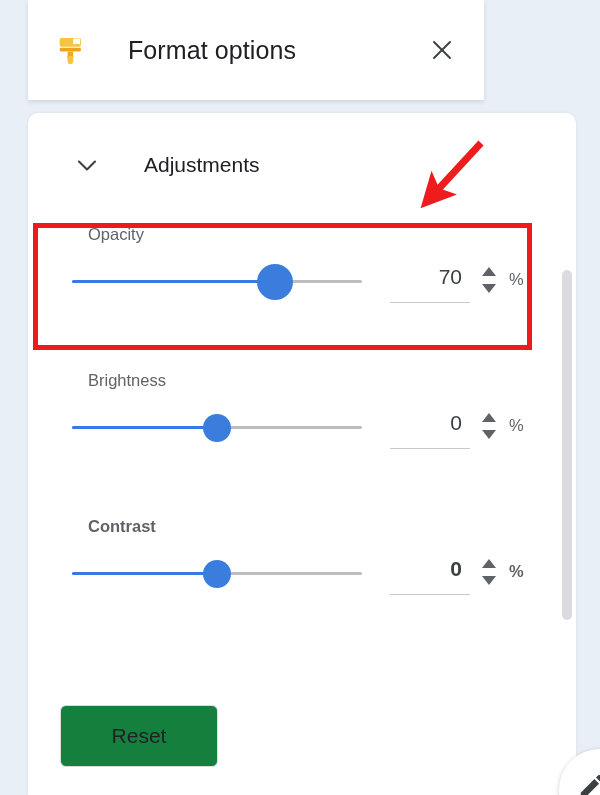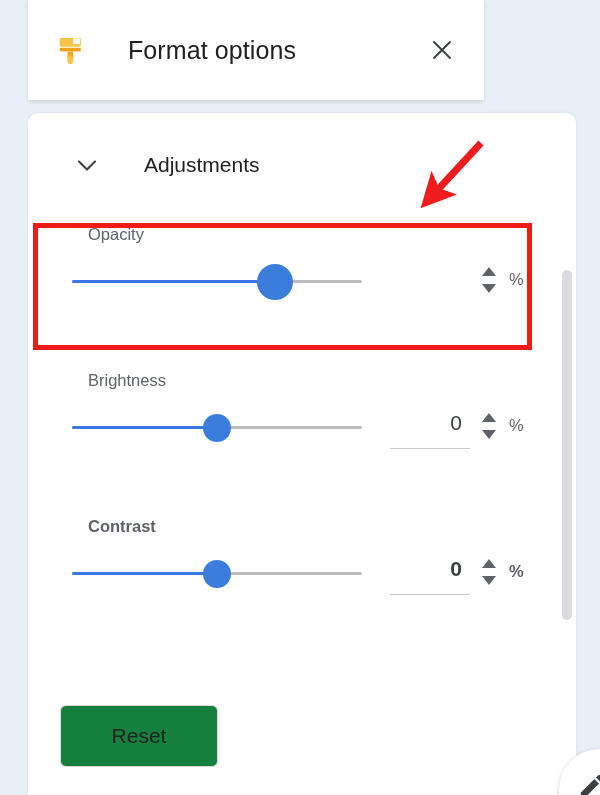--- a/index.html
+++ b/index.html
@@ -307,20 +307,23 @@
       <span class="section-title">Adjustments</span>
     </div>
 
     <div class="adj-row" id="row-opacity">
       <span class="adj-label">Opacity</span>
       <div class="slider">
         <div class="track-bg"></div>
         <div class="track-fill" style="width:203px;"></div>
         <div class="thumb thumb-lg" style="left:203px;"></div>
       </div>
+      <div class="num-field">
+        <span class="num-value">70</span>
+      </div>
       <span class="spinner">
         <svg width="18" height="30" viewBox="0 0 18 30" aria-hidden="true">
           <polygon points="9,2 16,11 2,11" fill="#5f6368"></polygon>
           <polygon points="9,28 16,19 2,19" fill="#5f6368"></polygon>
         </svg>
       </span>
       <span class="pct">%</span>
     </div>
 
     <div class="adj-row" id="row-brightness">

